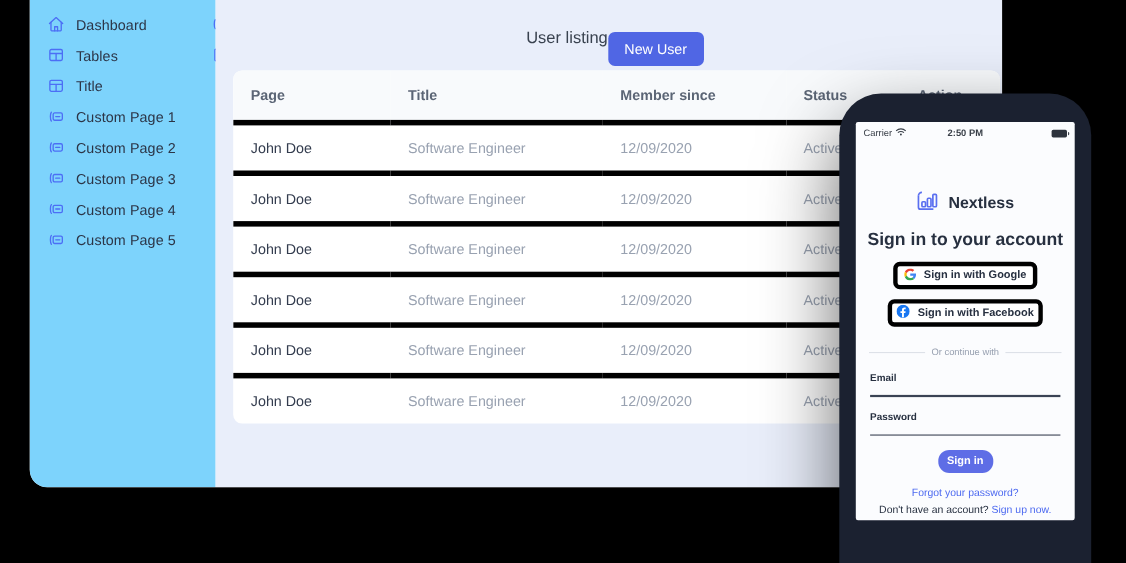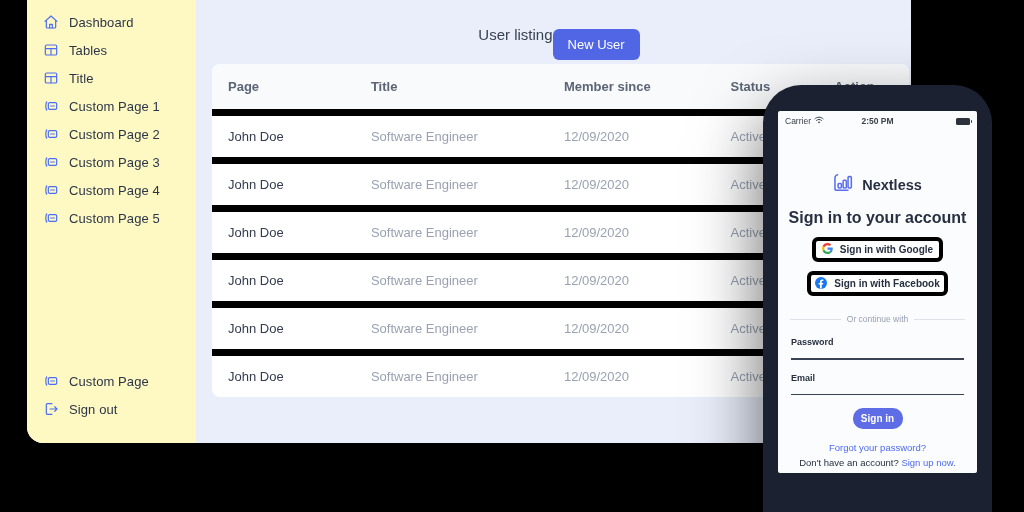--- a/index.html
+++ b/index.html
@@ -18,22 +18,22 @@
     width:884px; height:443px;
     border-radius:0 0 16px 16px;
     overflow:hidden;
     display:flex;
     background:#fff;
     box-shadow:0 30px 60px rgba(0,0,0,.65);
   }
 
   
   .sidebar {
-    width:169px; background:#fef9c3;
-    display:flex; flex-direction:column; justify-content:space-between;
+    width:169px; background:#7dd3fc;
+    display:flex; flex-direction:row; justify-content:space-between;
     padding:8px 0 20px;
     flex-shrink:0;
   }
   .nav-item {
     display:flex; align-items:center; gap:10px;
     padding:5px 16px; height:28px;
     font-size:13px; color:#2c3547; letter-spacing:.1px;
     cursor:pointer; white-space:nowrap;
   }
   .nav-item .icn { width:16px; height:16px; display:flex; align-items:center; justify-content:center; flex-shrink:0; }
@@ -59,21 +59,21 @@
   .table-card {
     background:#fff; border-radius:8px; overflow:hidden;
     margin-right:2px;
   }
   table { width:100%; border-collapse:collapse; font-size:13px; table-layout:fixed; }
   thead tr { background:#f8fafc; }
   th {
     text-align:left; padding:15px 16px;
     font-size:13px; font-weight:600; color:#5b6575;
   }
-  tbody td { padding:13px 16px; border-top:7px solid #000000; }
+  tbody td { padding:13px 16px; border-top:5px solid #000000; }
   td.c-name { color:#333c4e; }
   td.c-dim  { color:#99a2b1; }
 
   
   .phone {
     position:absolute; left:763px; top:85px;
     width:229px; height:470px;
     background:#1b2130;
     border-radius:38px;
     box-shadow:0 30px 70px rgba(0,0,0,.6);
@@ -374,26 +374,26 @@
       <span>Sign in with Facebook</span>
     </button>
 
     <div class="divider-row">
       <span class="line"></span>
       <span class="txt">Or continue with</span>
       <span class="line"></span>
     </div>
 
     <div class="field">
+      <label>Email</label>
+      <div class="input-line"></div>
+    </div>
+
+    <div class="field">
       <label>Password</label>
-      <div class="input-line"></div>
-    </div>
-
-    <div class="field">
-      <label>Email</label>
       <div class="input-line"></div>
     </div>
 
     <button class="signin-btn">Sign in</button>
 
     <div class="forgot">Forgot your password?</div>
 
     <div class="signup-row">
       <span>Don't have an account?</span>
       <span class="link">Sign up now.</span>

